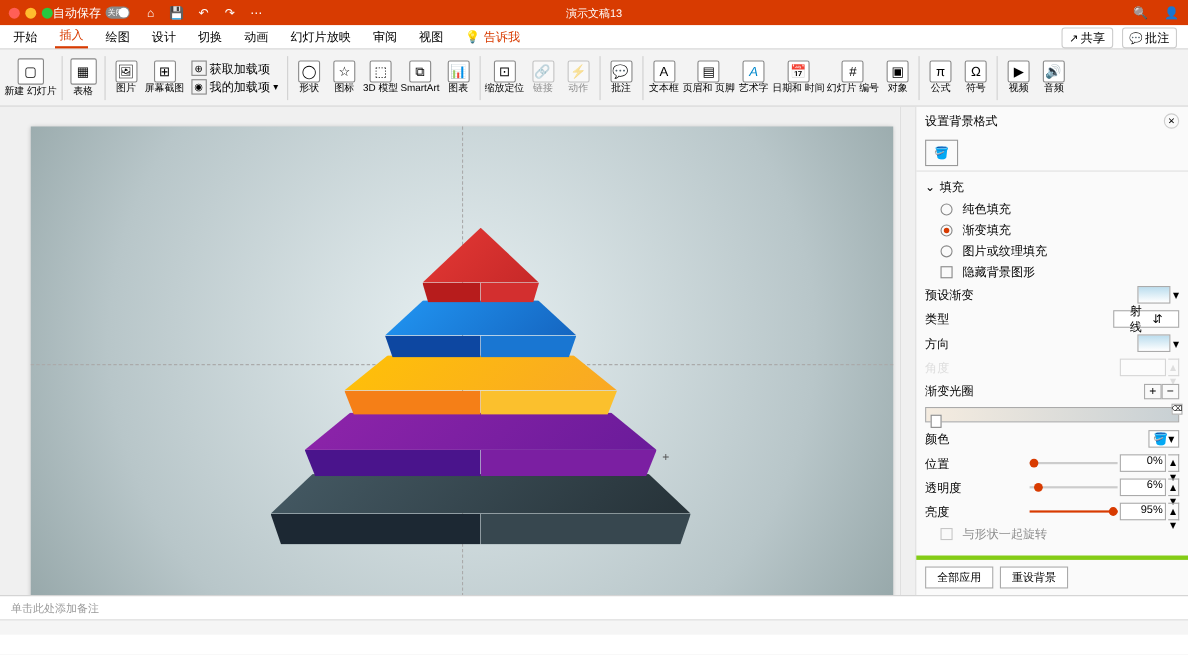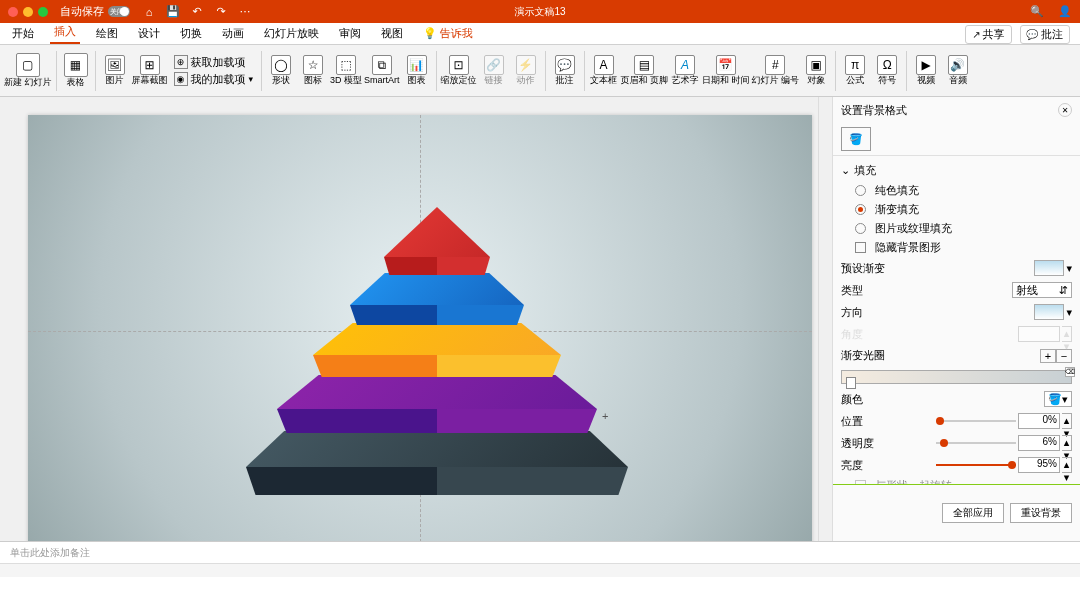--- a/index.html
+++ b/index.html
@@ -1,21 +1,21 @@
 <!DOCTYPE html>
 <html><head>
 <meta charset="utf-8">
 <style>
 *{box-sizing:border-box;margin:0;padding:0;font-family:"PingFang SC","Microsoft YaHei",sans-serif;font-size:11px}
 body{background:#fff;width:1080px;height:595px;overflow:hidden;position:relative}
 .titlebar{height:23px;background:#d83b01;display:flex;align-items:center;color:#fff;position:relative}
 .win-dots{display:flex;gap:5px;margin-left:8px}
 .win-dots span{width:10px;height:10px;border-radius:50%}
 .dot-r{background:#ff5f56}.dot-y{background:#ffbd2e}.dot-g{background:#27c93f}
-.autosave{margin-left:12px;font-size:10px;display:flex;align-items:center;gap:4px}
+.autosave{margin-left:0;font-size:10px;display:flex;align-items:center;gap:4px}
 .autosave-toggle{width:22px;height:11px;background:#888;border-radius:6px;position:relative}
 .autosave-toggle::after{content:"";position:absolute;right:1px;top:1px;width:9px;height:9px;background:#fff;border-radius:50%}
 .autosave-toggle span{font-size:7px;position:absolute;left:2px;top:1px;color:#fff}
 .qat{display:flex;gap:10px;margin-left:12px;align-items:center}
 .qat span{width:14px;height:14px;display:flex;align-items:center;justify-content:center;font-size:11px}
 .doc-title{position:absolute;left:50%;transform:translateX(-50%);font-size:10px}
 .title-right{position:absolute;right:8px;display:flex;gap:14px}
 .tabs{height:22px;background:#fff;display:flex;align-items:flex-end;padding-left:8px;gap:12px;border-bottom:1px solid #d0d0d0;position:relative}
 .tab{padding:3px 4px;font-size:11px;cursor:pointer}
 .tab.active{color:#d83b01;border-bottom:2px solid #d83b01;font-weight:400}
@@ -67,34 +67,34 @@
 .section-hd{display:flex;align-items:center;gap:4px;font-size:11px;padding:3px 0;cursor:pointer}
 .radio-row{display:flex;align-items:center;gap:9px;padding:2px 0 2px 14px;font-size:11px;cursor:pointer}
 .radio{width:11px;height:11px;border:1px solid #888;border-radius:50%;position:relative}
 .radio.checked::after{content:"";position:absolute;left:2px;top:2px;width:5px;height:5px;background:#d83b01;border-radius:50%}
 .check{width:11px;height:11px;border:1px solid #888}
 .prop-row{display:flex;align-items:center;justify-content:space-between;padding:3px 0;font-size:11px}
 .prop-row.disabled{color:#bbb}
 .prop-lbl{flex:0 0 60px}
 .prop-ctl{display:flex;align-items:center;gap:2px}
 .swatch{width:30px;height:16px;border:1px solid #aaa;background:linear-gradient(#bde,#fff)}
-.select{width:60px;height:16px;border:1px solid #aaa;font-size:10px;padding:0 3px;display:flex;align-items:center;justify-content:space-between;background:#fff}
+.select{width:60px;height:16px;border:1px solid #aaa;font-size:10px;padding:0 14px;display:flex;align-items:center;justify-content:space-between;background:#fff}
 .num-input{width:42px;height:16px;border:1px solid #aaa;font-size:10px;text-align:right;padding-right:2px;background:#fff}
 .stepper{width:10px;height:16px;border:1px solid #aaa;border-left:none;font-size:6px;display:flex;flex-direction:column}
 .stepper span{flex:1;display:flex;align-items:center;justify-content:center;cursor:pointer}
 .slider-track{width:80px;height:16px;position:relative;display:flex;align-items:center}
 .slider-track .track{height:2px;background:#ccc;width:100%}
 .slider-track .thumb{width:8px;height:8px;background:#d83b01;border-radius:50%;position:absolute}
 .plus-minus{display:flex;gap:0}
 .plus-minus span{width:16px;height:14px;border:1px solid #aaa;display:flex;align-items:center;justify-content:center;cursor:pointer;font-size:11px}
 .gradient-bar{height:14px;border:1px solid #aaa;background:linear-gradient(to right,#f5ece0,#c8d0d4);position:relative;margin:4px 0}
 .gradient-bar .stop{position:absolute;bottom:-6px;width:10px;height:12px;background:#fff;border:1px solid #888;left:4px}
 .gradient-bar .del{position:absolute;right:-4px;top:-4px;width:10px;height:10px;background:#fff;border:1px solid #aaa;font-size:7px;display:flex;align-items:center;justify-content:center}
 .color-btn{width:28px;height:16px;border:1px solid #aaa;background:#fff;display:flex;align-items:center;justify-content:center}
-.panel-footer{padding:18px 8px;border-top:1px solid #84cc16;display:flex;justify-content:flex-end;gap:6px}
+.panel-footer{padding:6px 8px;border-top:4px solid #84cc16;display:flex;gap:6px}
 .panel-footer button{padding:2px 10px;border:1px solid #aaa;background:#fff;font-size:10px;cursor:pointer}
 .notes-bar{height:22px;border-top:1px solid #ccc;display:flex;align-items:center;padding-left:10px;color:#999;font-size:10px}
 .status{height:14px;background:#f5f5f5;border-top:1px solid #ddd}
 .cross{position:absolute;left:574px;top:295px;font-size:11px;color:#555}
 </style>
 </head>
 <body>
 
 <div class="titlebar">
   <div class="win-dots">

